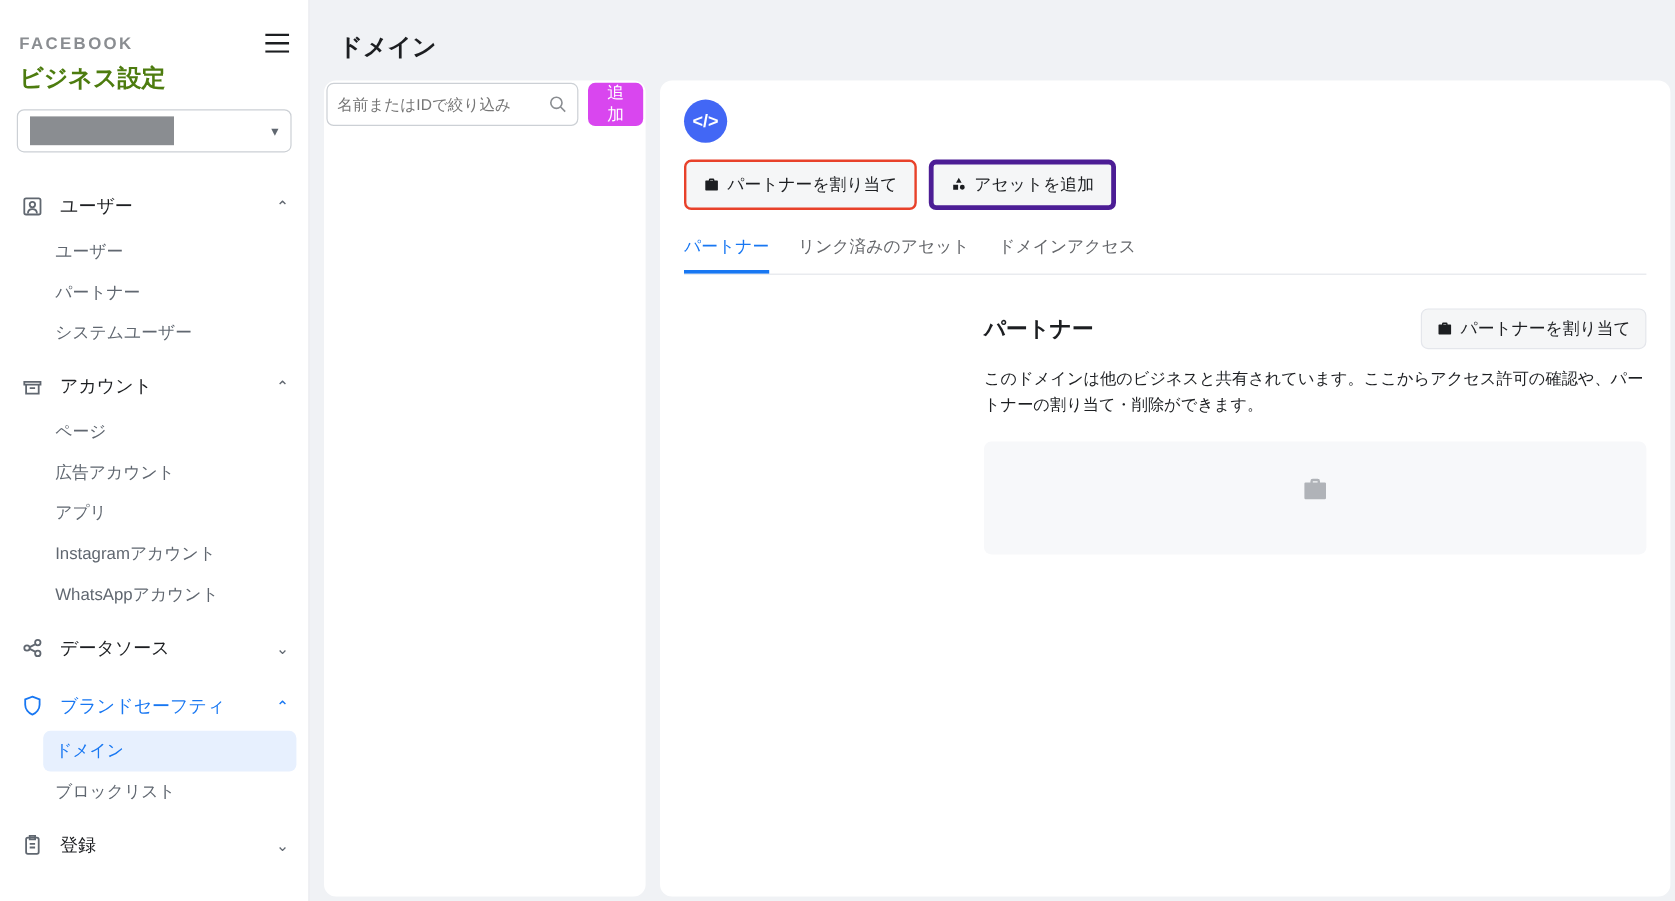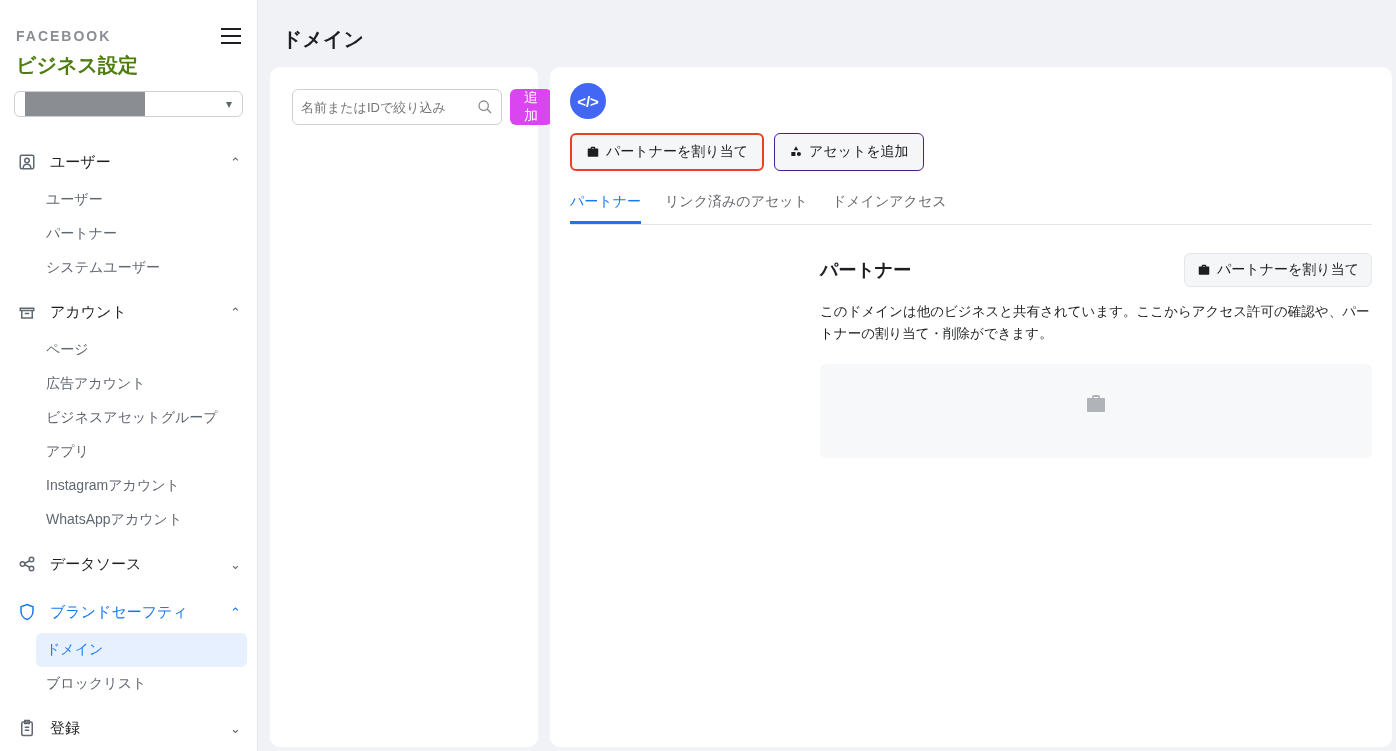--- a/index.html
+++ b/index.html
@@ -18,29 +18,29 @@
 .nav-icon { width: 22px; height: 22px; margin-right: 12px; display: flex; align-items: center; justify-content: center; }
 .nav-title { flex: 1; }
 .nav-chevron { font-size: 13px; color: #606770; }
 .nav-header.active .nav-chevron { color: #1877f2; }
 .nav-sub { padding-left: 26px; }
 .nav-sub-item { padding: 8px 10px; color: #606770; font-size: 14px; cursor: pointer; border-radius: 6px; }
 .nav-sub-item.active { background: #e7f0fe; color: #1877f2; }
 .main { flex: 1; display: flex; flex-direction: column; }
 .main-header { padding: 26px 24px 14px 24px; font-size: 20px; font-weight: 600; color: #1c1e21; }
 .content-row { display: flex; gap: 12px; padding: 0 4px; }
-.left-panel { width: 268px; background: #fff; border-radius: 10px; padding: 22px; display: flex; align-items: flex-start; gap: 8px; height: 680px; margin-left: 8px;}
+.left-panel { width: 268px; background: #fff; border-radius: 10px; padding: 2px; display: flex; align-items: flex-start; gap: 8px; height: 680px; margin-left: 8px;}
 .search-wrap { flex: 1; border: 1px solid #ccd0d5; border-radius: 6px; height: 36px; display: flex; align-items: center; padding: 0 8px; }
 .search-input { flex: 1; border: none; outline: none; font-size: 13px; color: #606770; background: transparent; }
 .search-icon { color: #8a8d91; }
 .add-btn { background: #d946ef; color: #fff; border: none; border-radius: 6px; height: 36px; padding: 0 14px; font-size: 14px; cursor: pointer; }
 .right-panel { flex: 1; background: #fff; border-radius: 10px; padding: 16px 20px; height: 680px; }
 .circle-icon { width: 36px; height: 36px; border-radius: 50%; background: #4267f5; color: #fff; display: flex; align-items: center; justify-content: center; font-size: 15px; font-weight: bold; margin-bottom: 14px; }
 .action-btns { display: flex; gap: 10px; margin-bottom: 12px; }
-.action-btn { background: #f5f6f7; border: 1px solid #4c1d95; border-radius: 6px; padding: 8px 14px; font-size: 14px; color: #1c1e21; cursor: pointer; display: flex; align-items: center; gap: 6px; }
+.action-btn { background: #f5f6f7; border: 4px solid #4c1d95; border-radius: 6px; padding: 8px 14px; font-size: 14px; color: #1c1e21; cursor: pointer; display: flex; align-items: center; gap: 6px; }
 .action-btn.highlight { border: 2px solid #e8412a; }
 .action-btn-icon { font-size: 12px; }
 .tabs { display: flex; gap: 24px; border-bottom: 1px solid #e4e6eb; }
 .tab { padding: 10px 0; font-size: 14px; color: #65676b; cursor: pointer; border-bottom: 3px solid transparent; }
 .tab.active { color: #1877f2; border-bottom-color: #1877f2; font-weight: 500; }
 .partner-section { padding: 28px 0 0 250px; }
 .partner-head { display: flex; justify-content: space-between; align-items: center; margin-bottom: 14px; }
 .partner-title { font-size: 18px; font-weight: 600; color: #1c1e21; }
 .assign-btn2 { background: #f5f6f7; border: 1px solid #e4e6eb; border-radius: 6px; padding: 7px 12px; font-size: 14px; color: #1c1e21; cursor: pointer; display: flex; align-items: center; gap: 6px; }
 .partner-desc { font-size: 13.5px; color: #1c1e21; line-height: 1.6; margin-bottom: 20px; }
@@ -91,21 +91,20 @@
           <svg width="18" height="18" viewBox="0 0 24 24" fill="none" stroke="#606770" stroke-width="2">
             <path d="M3 7h18v3H3zM5 10v10h14V10M9 14h6"></path>
           </svg>
         </span>
       <span class="nav-title">アカウント</span>
       <span class="nav-chevron">⌃</span>
     </div>
     <div class="nav-sub">
       <div class="nav-sub-item">ページ</div>
       <div class="nav-sub-item">広告アカウント</div>
-      <div class="nav-sub-item">ビジネスアセットグループ</div>
       <div class="nav-sub-item">アプリ</div>
       <div class="nav-sub-item">Instagramアカウント</div>
       <div class="nav-sub-item">WhatsAppアカウント</div>
     </div>
   </div>
 
   <div class="nav-section">
     <div class="nav-header">
       <span class="nav-icon">
           <svg width="18" height="18" viewBox="0 0 24 24" fill="none" stroke="#606770" stroke-width="2">

